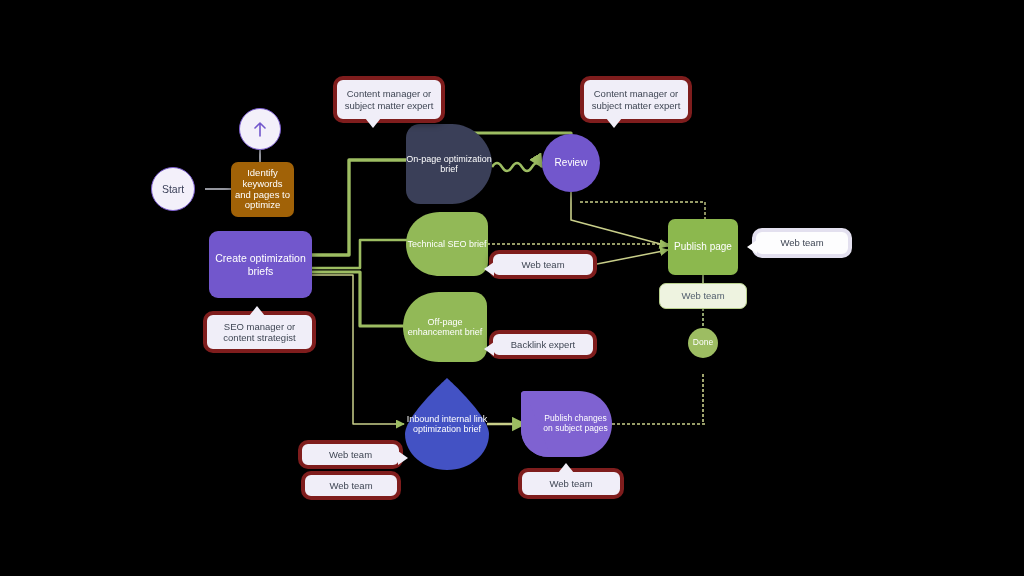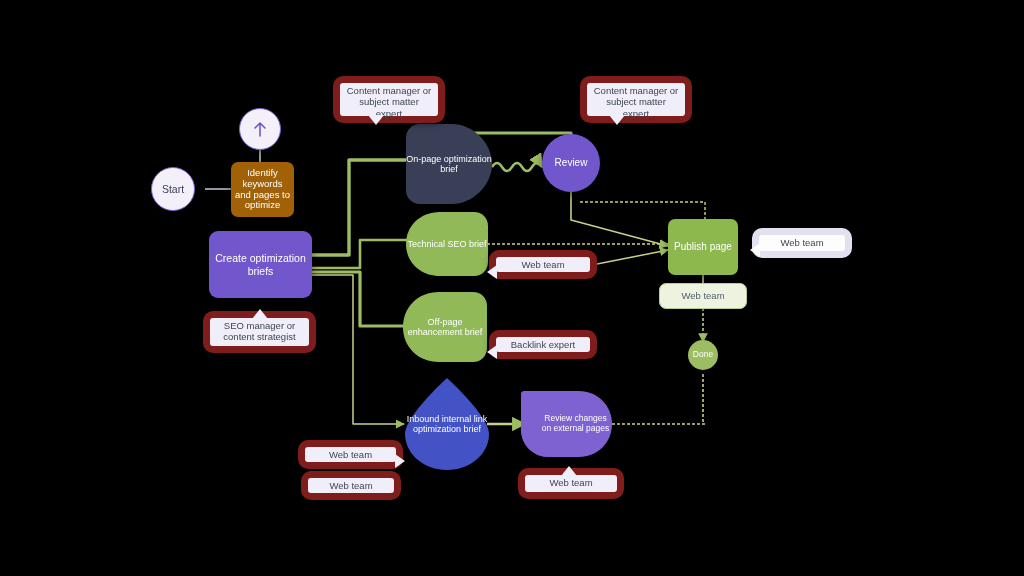--- a/index.html
+++ b/index.html
@@ -121,25 +121,25 @@
     line-height: 1.15;
     font-size: 9px;
     pointer-events: none;
     box-sizing: border-box;
   }
 
   
   .callout {
     position: absolute;
     background: #f0eef8;
-    border: 7px solid #7f1d1d;
+    border: 4px solid #7f1d1d;
     border-radius: 10px;
     color: #3f4654;
     font-size: 9.5px;
-    display: flex; align-items: flex-start; justify-content: center;
+    display: flex; align-items: center; justify-content: center;
     text-align: center;
     line-height: 1.2;
     box-shadow: 0 2px 6px rgba(0,0,0,.35);
     box-sizing: border-box;
     padding: 2px 6px;
   }
   .callout.white { background: #fdfdfe; border-color: #e3e0ef; }
 
   .callout .tail {
     position: absolute;
@@ -273,32 +273,32 @@
       <path d="M42,0 C42,0 84,38 84,56 C84,76 65,92 42,92 C19,92 0,76 0,56 C0,38 42,0 42,0 Z" fill="#4352c4"></path>
     </svg>
     <span class="lbl">Inbound internal link optimization brief</span>
   </div>
 
   <div class="shape-wrap" style="left:521px; top:391px; width:91px; height:66px;">
     <svg width="91" height="66" viewBox="0 0 91 66">
       <path d="M4,0 H58 C76,0 91,14 91,33 C91,52 76,66 58,66 H28 C12,66 0,54 0,38 L0,3 C0,1 2,0 4,0 Z" fill="#7f62d1"></path>
       <path d="M4,0 L30,66 L28,66 C12,66 0,54 0,38 L0,3 C0,1 2,0 4,0 Z" fill="#7f62d1"></path>
     </svg>
-    <span class="lbl" style="padding-left:18px; font-size:8.5px;">Review changes on external pages</span>
+    <span class="lbl" style="padding-left:18px; font-size:8.5px;">Publish changes on subject pages</span>
   </div>
 
   <div class="node box-green" style="left:668px; top:219px; width:70px; height:56px;">
     <span class="lbl">Publish page</span>
   </div>
 
   <div class="node box-lane" style="left:659px; top:283px; width:88px; height:26px;">
     <span class="lbl">Web team</span>
   </div>
 
-  <div class="node circle-done" style="left:688px; top:340px;">
+  <div class="node circle-done" style="left:688px; top:328px;">
     <span class="lbl">Done</span>
   </div>
 
   <div class="callout" style="left:333px; top:76px; width:112px; height:47px;">
     <span>Content manager or subject matter expert</span>
     <span class="tail tail-down" style="left:28px;"></span>
   </div>
 
   <div class="callout" style="left:580px; top:76px; width:112px; height:47px;">
     <span>Content manager or subject matter expert</span>

